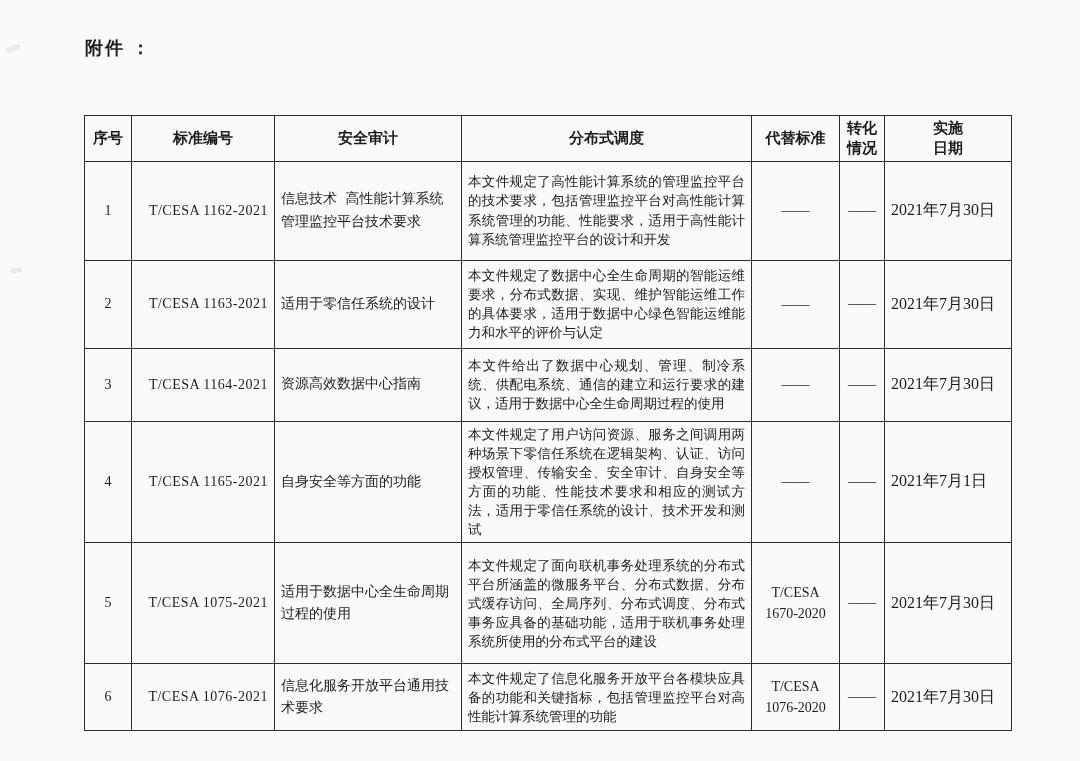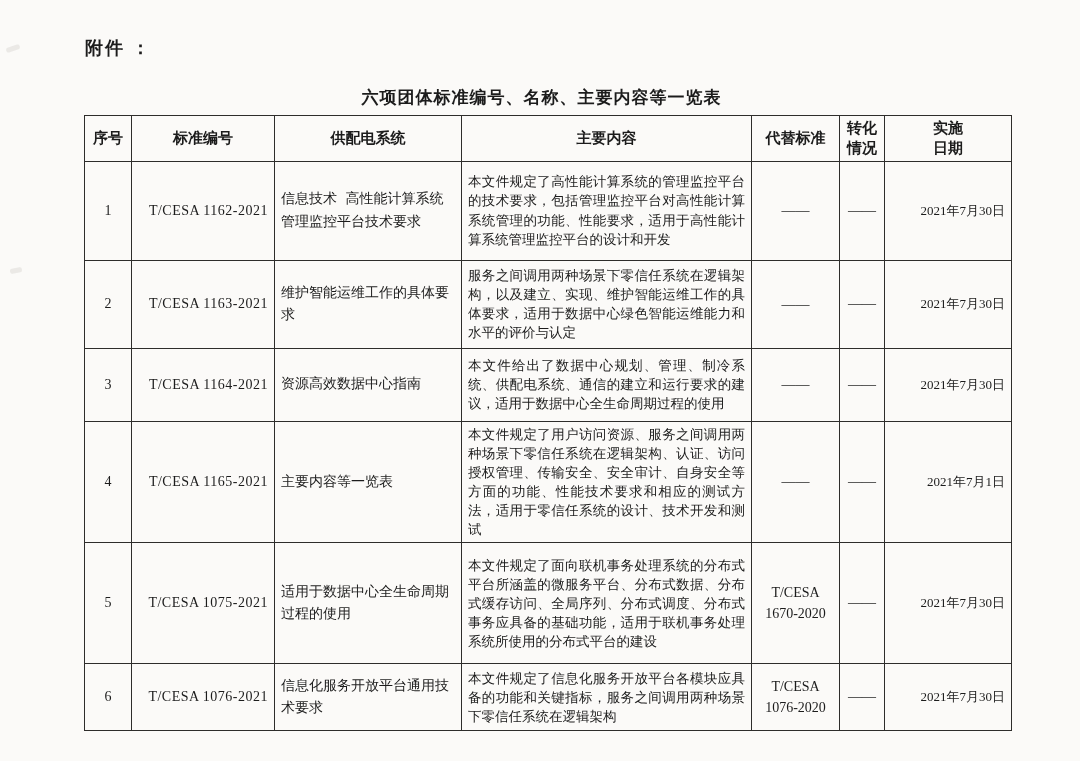--- a/index.html
+++ b/index.html
@@ -75,105 +75,104 @@
   tr.r4 { height: 111px; }
   tr.r5 { height: 121px; }
   tr.r6 { height: 67px; }
 
   td.c-seq      { text-align: center; }
   td.c-code     { text-align: right; font-family: Liberation Serif, serif; letter-spacing: .5px; white-space: nowrap; }
   td.c-name     { text-align: left; line-height: 1.6; padding-left: 10px; padding-right: 8px; font-family: Liberation Mono, monospace; }
   td.c-content  { text-align: justify; line-height: 1.42; font-size: 13.5px; padding: 4px 7px; }
   td.c-replace  { text-align: center; line-height: 1.5; padding: 2px 3px; }
   td.c-transform{ text-align: center; padding: 2px 1px; }
-  td.c-date     { text-align: right; white-space: nowrap; font-size: 13px; }
+  td.c-date     { text-align: left; white-space: nowrap; font-size: 16px; }
 </style>
 </head>
 <body>
 
 <div class="page">
 
   <div class="attachment">附件 ：</div>
 
-  <div class="doc-title">六项团体标准编号、名称、主要内容等一览表</div>
 
   <table class="standards">
     <colgroup>
       <col style="width:47px">
       <col style="width:143px">
       <col style="width:187px">
       <col style="width:290px">
       <col style="width:88px">
       <col style="width:45px">
       <col style="width:127px">
     </colgroup>
     <thead>
       <tr class="header-row">
         <th>序号</th>
         <th>标准编号</th>
-        <th>供配电系统</th>
-        <th>主要内容</th>
+        <th>安全审计</th>
+        <th>分布式调度</th>
         <th>代替标准</th>
         <th>转化
 情况</th>
         <th>实施
 日期</th>
       </tr>
     </thead>
     <tbody>
       <tr class="r1">
         <td class="c-seq">1</td>
         <td class="c-code">T/CESA 1162-2021</td>
         <td class="c-name">信息技术 高性能计算系统管理监控平台技术要求</td>
         <td class="c-content">本文件规定了高性能计算系统的管理监控平台的技术要求，包括管理监控平台对高性能计算系统管理的功能、性能要求，适用于高性能计算系统管理监控平台的设计和开发</td>
         <td class="c-replace">——</td>
         <td class="c-transform">——</td>
         <td class="c-date">2021年7月30日</td>
       </tr>
       <tr class="r2">
         <td class="c-seq">2</td>
         <td class="c-code">T/CESA 1163-2021</td>
-        <td class="c-name">维护智能运维工作的具体要求</td>
-        <td class="c-content">服务之间调用两种场景下零信任系统在逻辑架构，以及建立、实现、维护智能运维工作的具体要求，适用于数据中心绿色智能运维能力和水平的评价与认定</td>
+        <td class="c-name">适用于零信任系统的设计</td>
+        <td class="c-content">本文件规定了数据中心全生命周期的智能运维要求，分布式数据、实现、维护智能运维工作的具体要求，适用于数据中心绿色智能运维能力和水平的评价与认定</td>
         <td class="c-replace">——</td>
         <td class="c-transform">——</td>
         <td class="c-date">2021年7月30日</td>
       </tr>
       <tr class="r3">
         <td class="c-seq">3</td>
         <td class="c-code">T/CESA 1164-2021</td>
         <td class="c-name">资源高效数据中心指南</td>
         <td class="c-content">本文件给出了数据中心规划、管理、制冷系统、供配电系统、通信的建立和运行要求的建议，适用于数据中心全生命周期过程的使用</td>
         <td class="c-replace">——</td>
         <td class="c-transform">——</td>
         <td class="c-date">2021年7月30日</td>
       </tr>
       <tr class="r4">
         <td class="c-seq">4</td>
         <td class="c-code">T/CESA 1165-2021</td>
-        <td class="c-name">主要内容等一览表</td>
+        <td class="c-name">自身安全等方面的功能</td>
         <td class="c-content">本文件规定了用户访问资源、服务之间调用两种场景下零信任系统在逻辑架构、认证、访问授权管理、传输安全、安全审计、自身安全等方面的功能、性能技术要求和相应的测试方法，适用于零信任系统的设计、技术开发和测试</td>
         <td class="c-replace">——</td>
         <td class="c-transform">——</td>
         <td class="c-date">2021年7月1日</td>
       </tr>
       <tr class="r5">
         <td class="c-seq">5</td>
         <td class="c-code">T/CESA 1075-2021</td>
         <td class="c-name">适用于数据中心全生命周期过程的使用</td>
         <td class="c-content">本文件规定了面向联机事务处理系统的分布式平台所涵盖的微服务平台、分布式数据、分布式缓存访问、全局序列、分布式调度、分布式事务应具备的基础功能，适用于联机事务处理系统所使用的分布式平台的建设</td>
         <td class="c-replace">T/CESA 1670-2020</td>
         <td class="c-transform">——</td>
         <td class="c-date">2021年7月30日</td>
       </tr>
       <tr class="r6">
         <td class="c-seq">6</td>
         <td class="c-code">T/CESA 1076-2021</td>
         <td class="c-name">信息化服务开放平台通用技术要求</td>
-        <td class="c-content">本文件规定了信息化服务开放平台各模块应具备的功能和关键指标，服务之间调用两种场景下零信任系统在逻辑架构</td>
+        <td class="c-content">本文件规定了信息化服务开放平台各模块应具备的功能和关键指标，包括管理监控平台对高性能计算系统管理的功能</td>
         <td class="c-replace">T/CESA 1076-2020</td>
         <td class="c-transform">——</td>
         <td class="c-date">2021年7月30日</td>
       </tr>
     </tbody>
   </table>
 
 </div>
 
 </body></html>

